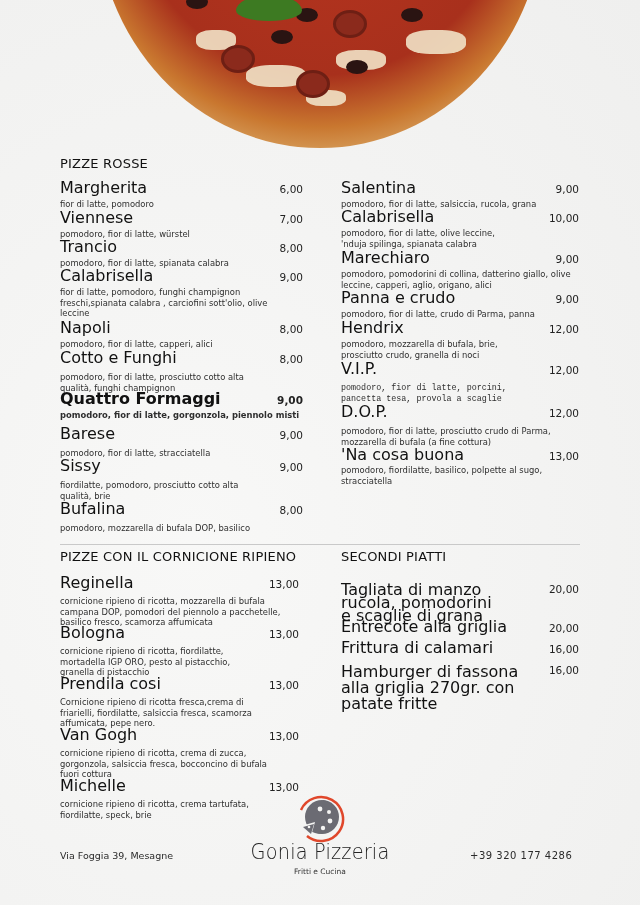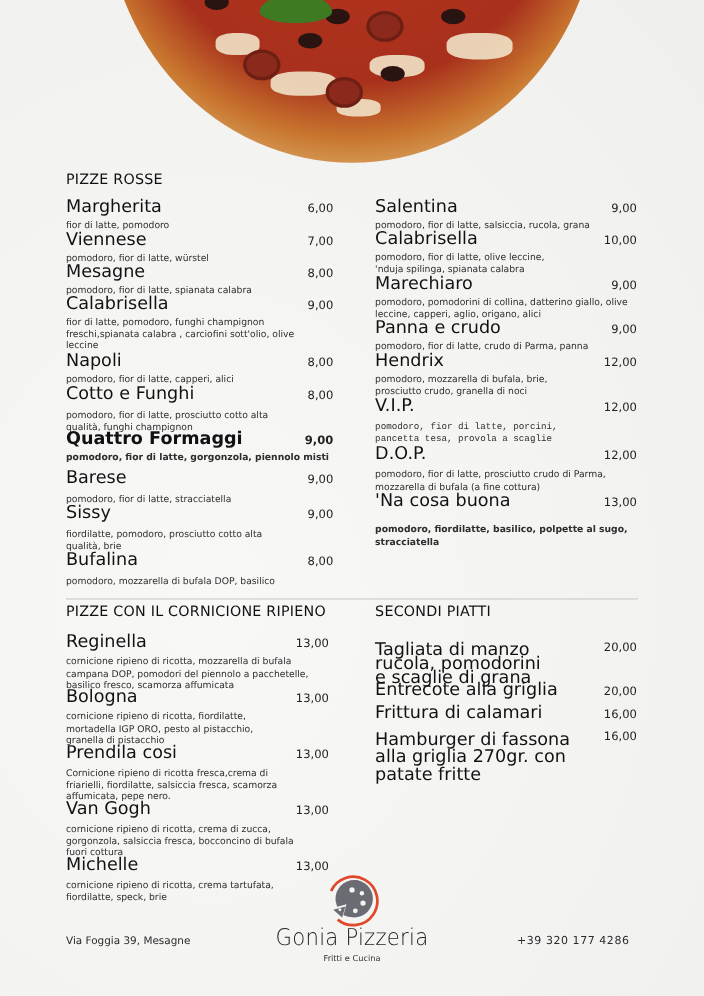--- a/index.html
+++ b/index.html
@@ -88,21 +88,21 @@
   </div>
   <div class="item" style="height:29px;">
     <div class="item-row">
         <span class="item-name">Viennese</span>
         <span class="item-price">7,00</span>
       </div>
     <div class="item-desc">pomodoro, fior di latte, würstel</div>
   </div>
   <div class="item" style="height:29px;">
     <div class="item-row">
-        <span class="item-name">Mesagne</span>
+        <span class="item-name">Trancio</span>
         <span class="item-price">8,00</span>
       </div>
     <div class="item-desc">pomodoro, fior di latte, spianata calabra</div>
   </div>
   <div class="item" style="height:52px;">
     <div class="item-row">
         <span class="item-name">Calabrisella</span>
         <span class="item-price">9,00</span>
       </div>
     <div class="item-desc" style="width:210px;">fior di latte, pomodoro, funghi champignon freschi,spianata calabra , carciofini sott'olio, olive leccine</div>
@@ -199,21 +199,21 @@
         <span class="item-name">D.O.P.</span>
         <span class="item-price">12,00</span>
       </div>
     <div class="item-desc" style="width:210px;margin-top:5px;">pomodoro, fior di latte, prosciutto crudo di Parma, mozzarella di bufala (a fine cottura)</div>
   </div>
   <div class="item" style="height:40px;">
     <div class="item-row">
         <span class="item-name">'Na cosa buona</span>
         <span class="item-price">13,00</span>
       </div>
-    <div class="item-desc" style="margin-top:12px;font-weight:bold;">pomodoro, fiordilatte, basilico, polpette al sugo, stracciatella</div>
+    <div class="item-desc" style="margin-top:1px;">pomodoro, fiordilatte, basilico, polpette al sugo, stracciatella</div>
   </div>
 </div>
 
 <div class="divider"></div>
 
 <div class="section-title" style="left:60px;top:549px;">PIZZE CON IL CORNICIONE RIPIENO</div>
 <div class="col" style="left:60px;top:573px;width:239px;">
   <div class="item" style="height:50px;">
     <div class="item-row">
         <span class="item-name">Reginella</span>

